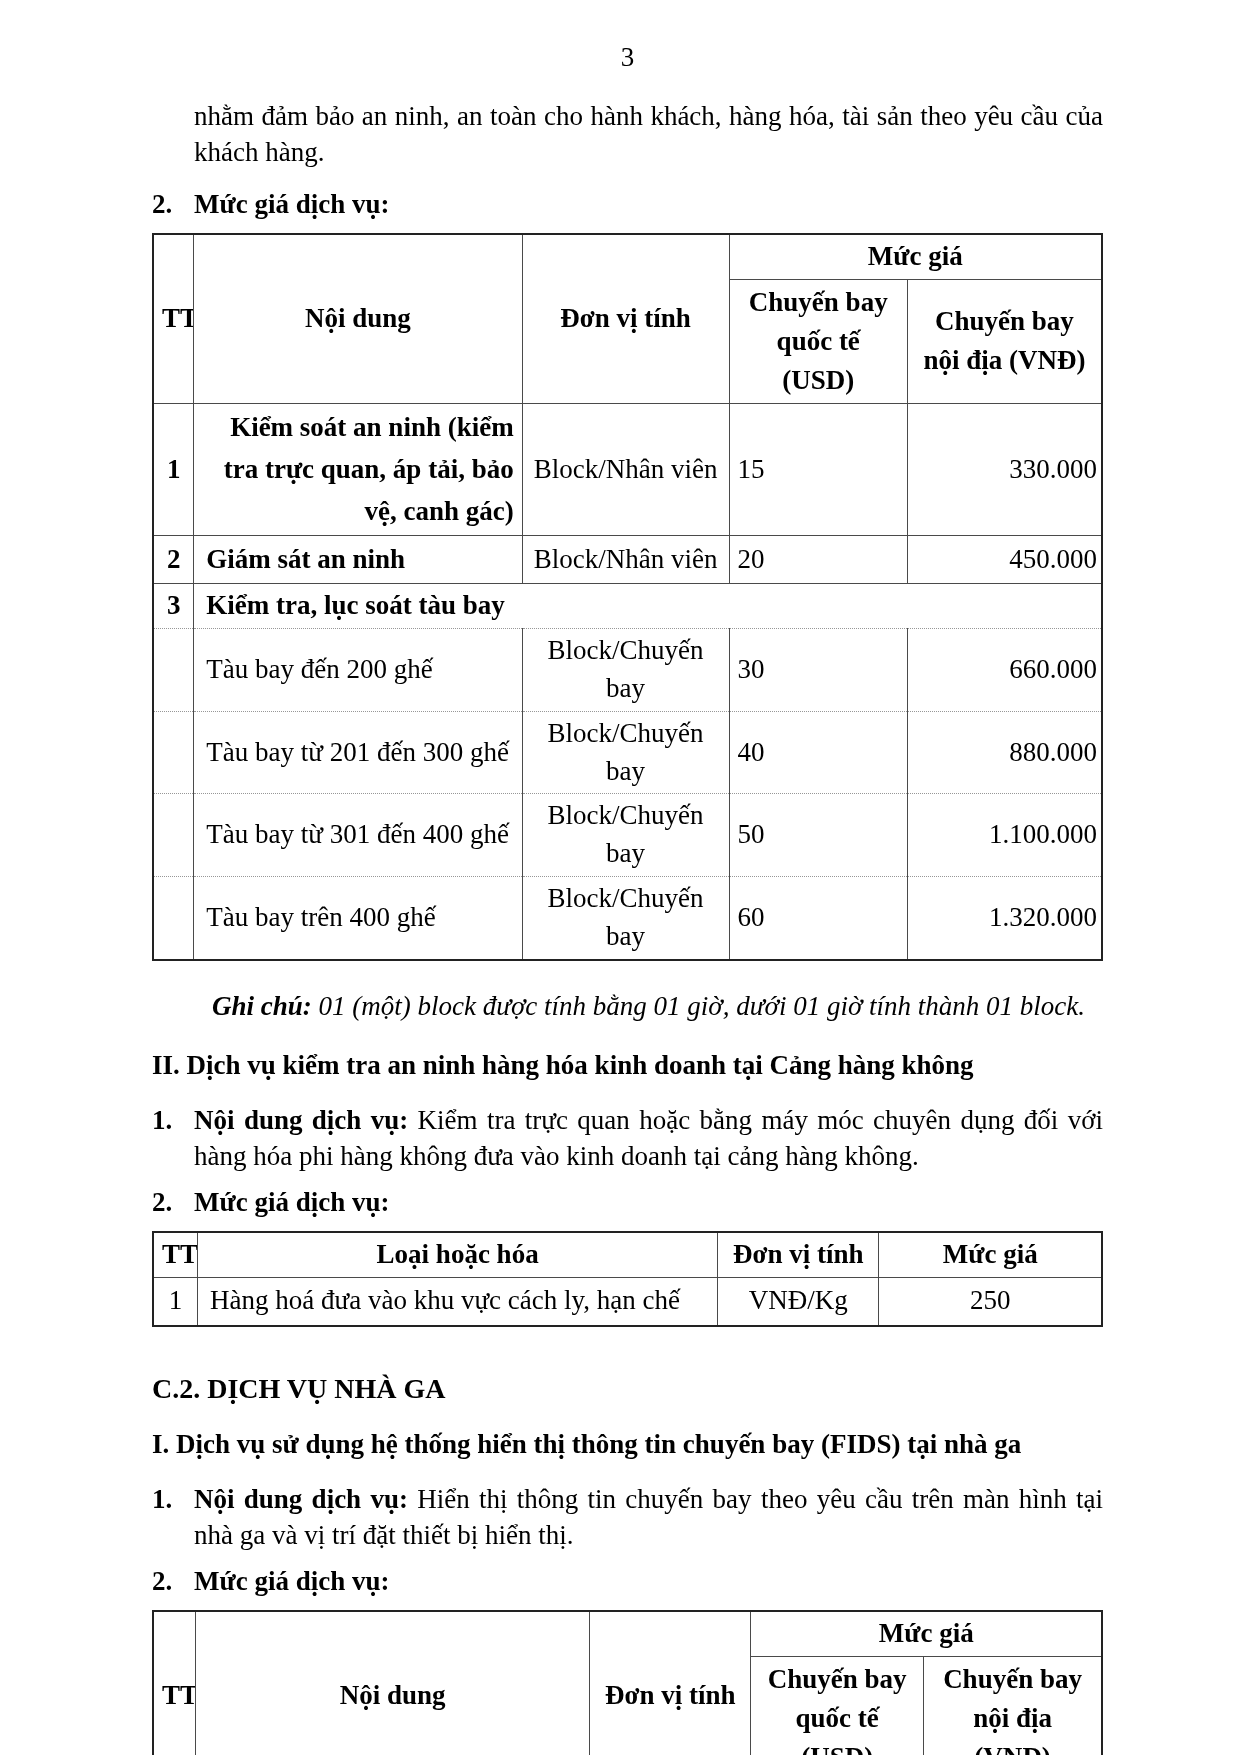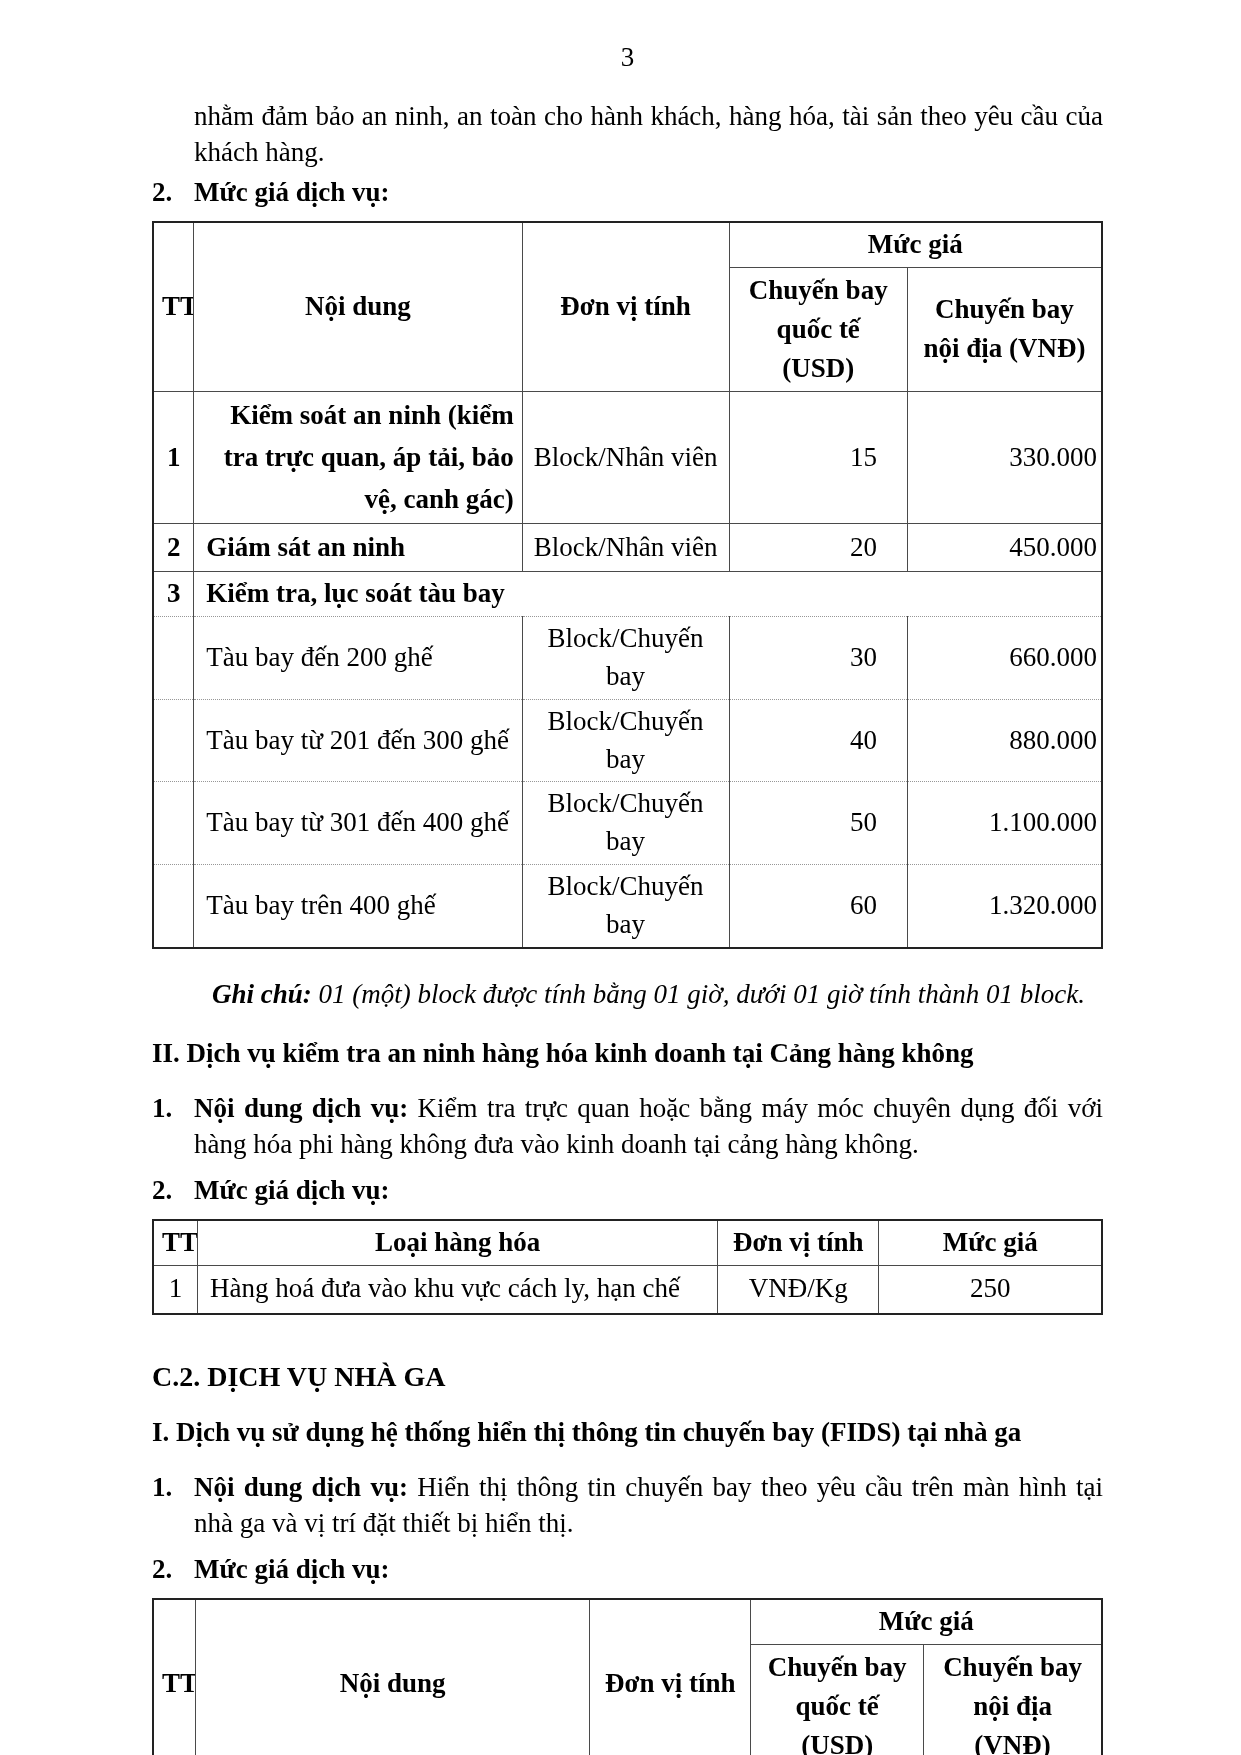--- a/index.html
+++ b/index.html
@@ -3,21 +3,21 @@
 <meta charset="utf-8">
 <style>
   html, body { margin: 0; padding: 0; background: #ffffff; }
   body {
     width: 1241px; height: 1755px; overflow: hidden;
     font-family: "Liberation Serif", "DejaVu Serif", serif;
     font-size: 27px; color: #000; -webkit-font-smoothing: antialiased;
   }
   .content { padding: 42px 138px 0 152px; }
   .page-num { text-align: center; margin-bottom: 26px; }
-  .intro { margin: 0 0 4px 42px; text-align: justify; line-height: 1.33; }
+  .intro { margin: 0 0 16px 42px; text-align: justify; line-height: 1.33; }
   .item { display: flex; line-height: 1.33; margin-bottom: 10px; }
   .item .marker { flex: 0 0 42px; font-weight: bold; }
   .item .body { flex: 1; text-align: justify; }
   .bold { font-weight: bold; }
   .heading { font-weight: bold; margin: 0 0 20px 0; line-height: 1.3; }
   .heading-c2 { margin-top: 30px; font-size: 28px; }
   .note { font-style: italic; line-height: 1.45; }
   .note .note-label { font-weight: bold; }
   .note1 { margin: 0 0 22px 60px; }
 
@@ -26,21 +26,21 @@
   .tbl th, .tbl td {
     border-left: 1px solid #4a4a4a; border-right: 1px solid #4a4a4a;
     padding: 3px 8px; vertical-align: middle; line-height: 1.4;
     overflow: hidden;
   }
   .tbl tr { border-top: 1px solid #4a4a4a; }
   .tbl thead th { font-weight: bold; text-align: center; }
   td.c-tt { text-align: center; padding-left: 2px; padding-right: 2px; }
   td.c-name { text-align: left; padding-left: 12px; }
   td.c-unit { text-align: center; }
-  td.c-num { text-align: right; padding-right: 30px; }
+  td.c-num { padding-right: 30px; }
   td.c-vnd { text-align: right; padding-right: 4px; }
 
   .t1 tr.h1 { height: 44px; }
   .t1 tr.h2 { height: 104px; }
   .t1 tr.h2 th { line-height: 1.45; }
   .t1 tr.r1 { height: 108px; }
   .t1 tr.r1 td.c-name { line-height: 1.55; text-align: right; }
   .t1 tr.r2 { height: 48px; }
   .t1 tr.r3 { height: 44px; }
   .t1 tr.sub { height: 45px; border-top: 1px dotted #979797; }
@@ -155,21 +155,21 @@
   <table class="tbl t2">
     <colgroup>
       <col style="width:4.7%">
         <col style="width:54.8%">
         <col style="width:17.0%">
         <col style="width:23.5%">
     </colgroup>
     <thead>
       <tr class="h">
         <th>TT</th>
-        <th>Loại hàng hóa</th>
+        <th>Loại hoặc hóa</th>
         <th>Đơn vị tính</th>
         <th>Mức giá</th>
       </tr>
     </thead>
     <tbody>
       <tr class="r">
         <td class="c-tt">1</td>
         <td class="c-name">Hàng hoá đưa vào khu vực cách ly, hạn chế</td>
         <td class="c-unit">VNĐ/Kg</td>
         <td class="c-price">250</td>

